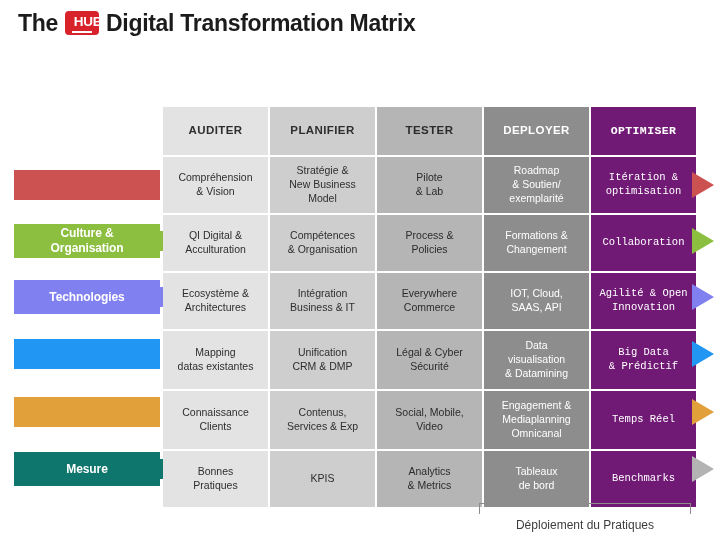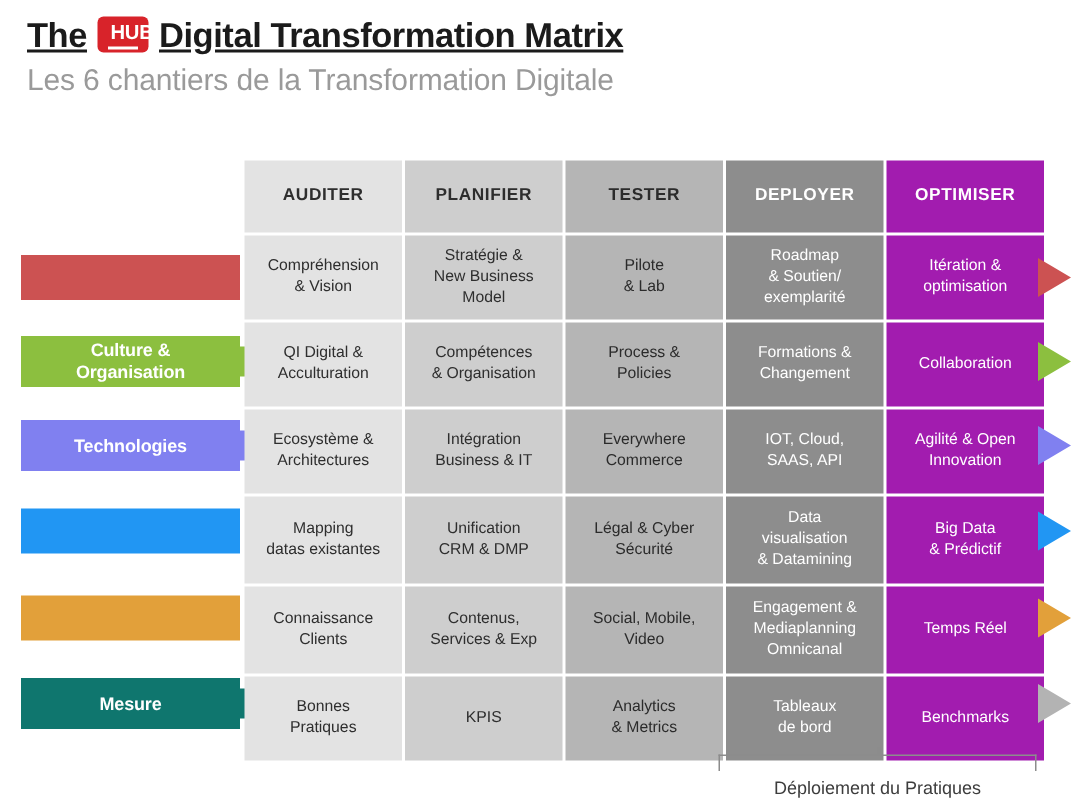--- a/index.html
+++ b/index.html
@@ -28,21 +28,20 @@
     display: flex;
     align-items: center;
     height: 30px;
     white-space: nowrap;
   }
   .title-text {
     font-size: 23px;
     font-weight: bold;
     color: #1b1b1b;
     letter-spacing: -0.3px;
-    text-decoration: underline;
   }
   #hub-logo {
     display: inline-flex;
     align-items: center;
     justify-content: center;
     flex-direction: column;
     width: 34px;
     height: 24px;
     background: #d8232a;
     border-radius: 4px;
@@ -104,21 +103,21 @@
     letter-spacing: 0.4px;
   }
   .m-row.body .m-cell { height: 56px; }
   .m-row.body.tall .m-cell { height: 58px; }
 
   
   .c0 { background: #e3e3e3; color: #2e2e2e; }
   .c1 { background: #cecece; color: #2e2e2e; }
   .c2 { background: #b5b5b5; color: #2b2b2b; }
   .c3 { background: #8d8d8d; color: #ffffff; }
-  .c4 { background: #a21caf; color: #ffffff; }
+  .c4 { background: #701a75; color: #ffffff; font-family: Liberation Mono, monospace; }
 
   
   #left-col {
     position: absolute;
     left: 14px;
     top: 107px;
     width: 152px;
   }
   .left-slot {
     position: relative;
@@ -206,21 +205,20 @@
 
   <div id="title-block">
     <div id="title-line">
       <span class="title-text">The</span>
       <span id="hub-logo">
         <span class="hub-word">HUB</span>
         <span class="hub-rule"></span>
       </span>
       <span class="title-text">Digital Transformation Matrix</span>
     </div>
-    <div id="subtitle">Les 6 chantiers de la Transformation Digitale</div>
   </div>
 
   <div id="left-col" style="padding-top: 50px;">
       <div class="left-slot">
         <div class="left-bar flat" style="background: rgb(204, 82, 82);"></div>
       </div>
       <div class="left-slot">
         <div class="left-bar tabbed" style="background: rgb(140, 191, 63);">Culture &amp;<br>Organisation</div>
       </div>
       <div class="left-slot">

